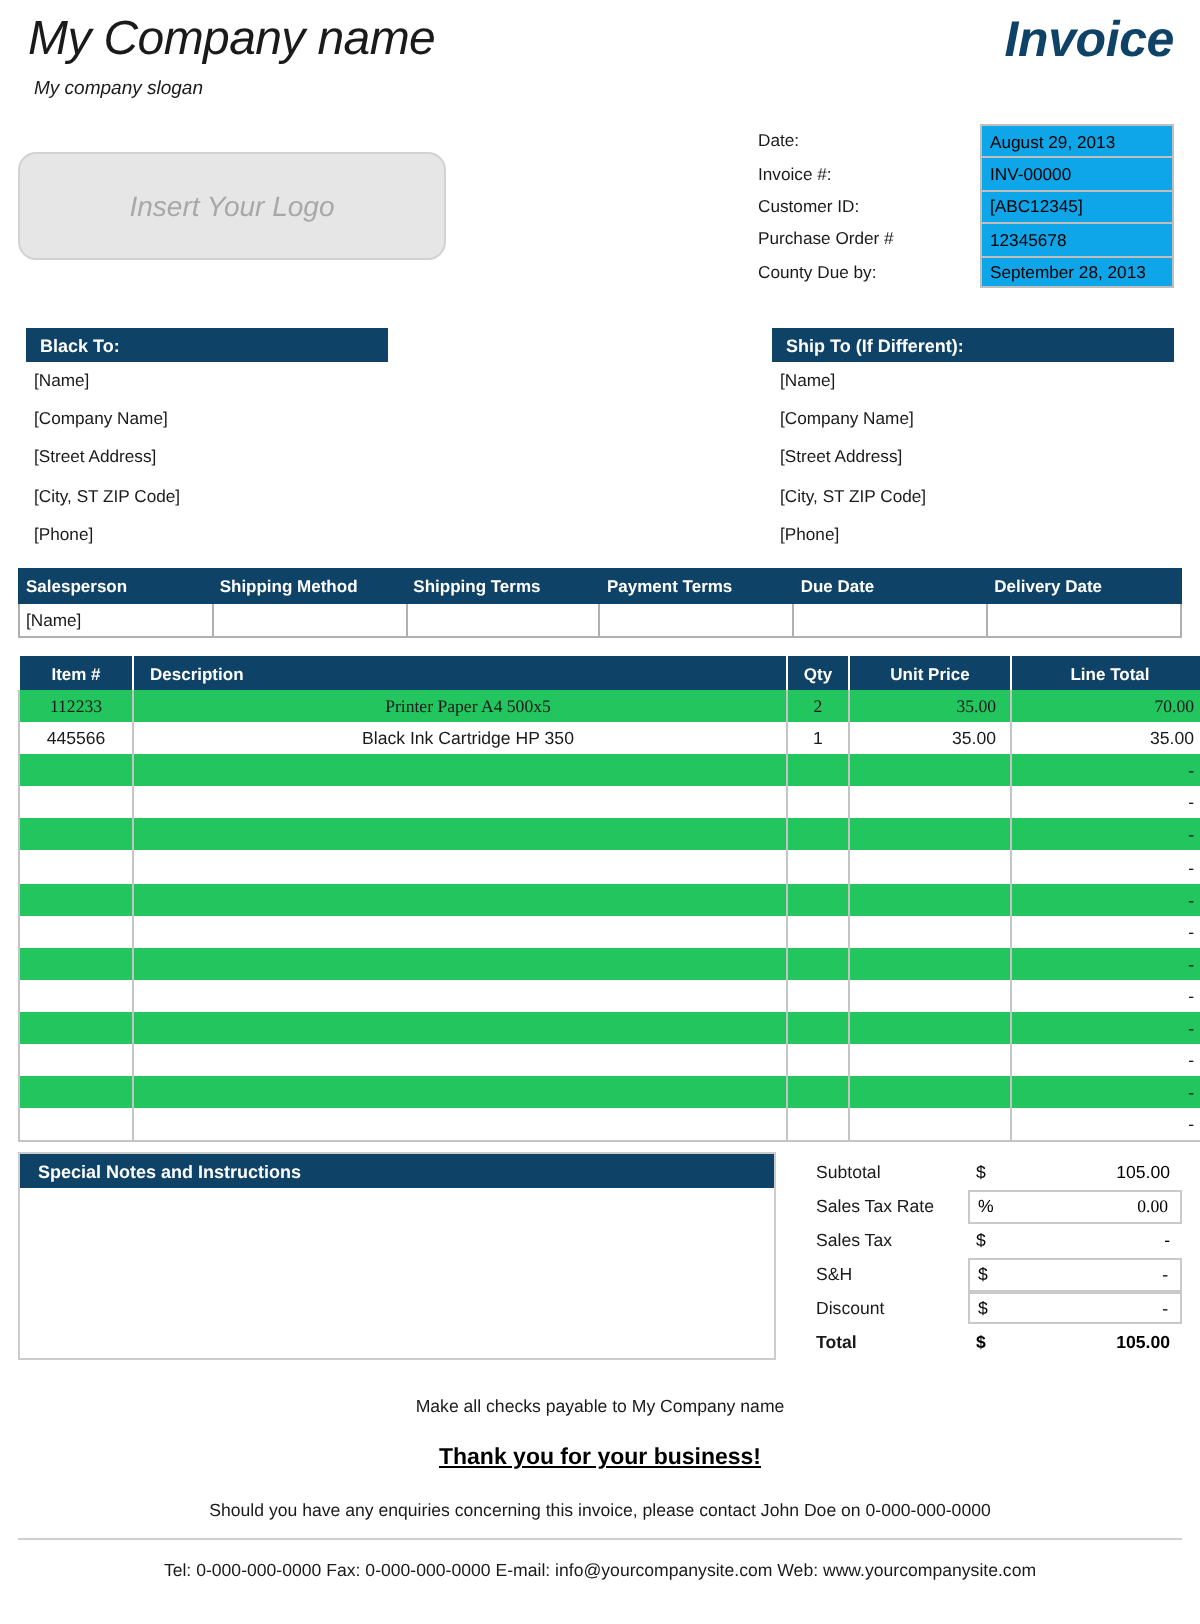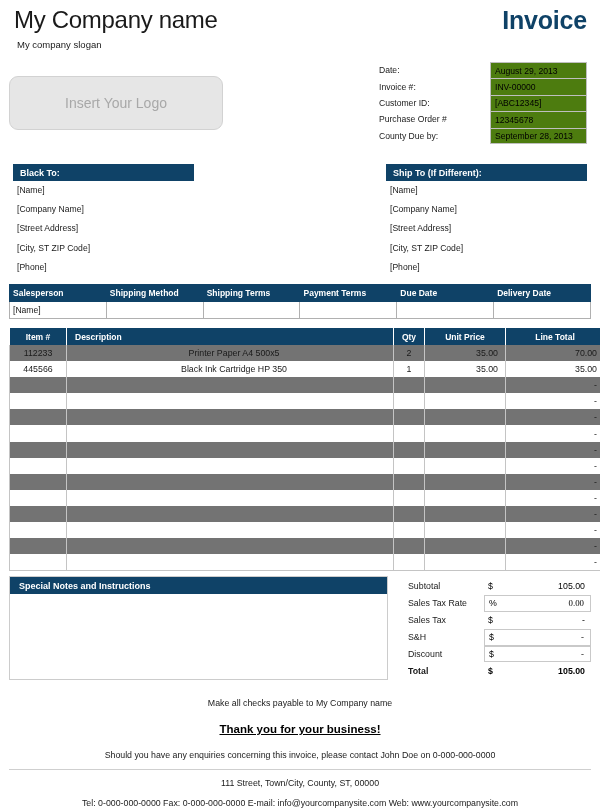--- a/index.html
+++ b/index.html
@@ -20,20 +20,21 @@
     position: relative;
     width: 600px;
     height: 812px;
     padding: 0;
   }
 
   
   .header {
     position: relative;
     height: 148px;
+    font-style: italic;
   }
   .company-name {
     position: absolute;
     left: 14px;
     top: 6px;
     font-size: 24px;
     letter-spacing: -0.3px;
     color: #1a1a1a;
     white-space: nowrap;
   }
@@ -90,21 +91,21 @@
     color: #1a1a1a;
   }
   .meta-value {
     flex: 1;
     border: 1px solid #bfbfbf;
     border-bottom: none;
     display: flex;
     align-items: center;
     padding-left: 4px;
     font-size: 8.6px;
-    background: #4d7c0f;
+    background: #0ea5e9;
     box-sizing: border-box;
   }
   .meta-row:last-child .meta-value { border-bottom: 1px solid #bfbfbf; }
 
   
   .addresses {
     position: absolute;
     top: 164px;
     left: 0;
     right: 0;
@@ -182,21 +183,21 @@
   .items th.c-unit { width: 80px; }
   .items th.c-line { width: 98px; }
   .items td {
     height: 16.1px;
     font-size: 8.8px;
     border-left: 1px solid #c4c4c4;
     border-right: 1px solid #c4c4c4;
     color: #1a1a1a;
     padding: 0;
   }
-  .items tr.alt td { background: #737373; }
+  .items tr.alt td { background: #22c55e; font-family: Liberation Serif, serif; }
   .items td.t-item { text-align: center; }
   .items td.t-desc { text-align: center; padding-left: 8px; }
   .items td.t-qty  { text-align: center; }
   .items td.t-unit { text-align: right; padding-right: 7px; }
   .items td.t-line { text-align: right; padding-right: 7px; }
   .items tr.last td { border-bottom: 1px solid #c4c4c4; }
 
   
   .notes {
     position: absolute;
@@ -508,17 +509,16 @@
         <div class="tot-cur">$</div>
         <div class="tot-amt">105.00</div>
       </div>
     </div>
 
   <div class="footer">
     <div class="f-payable">Make all checks payable to My Company name</div>
     <div class="f-thanks">Thank you for your business!</div>
     <div class="f-enq">Should you have any enquiries concerning this invoice, please contact John Doe on 0-000-000-0000</div>
     <div class="f-rule"></div>
-    <div class="f-addr">111 Street, Town/City, County, ST, 00000</div>
     <div class="f-contact">Tel: 0-000-000-0000 Fax: 0-000-000-0000 E-mail: info@yourcompanysite.com Web: www.yourcompanysite.com</div>
   </div>
 
 </div>
 
 </body></html>

